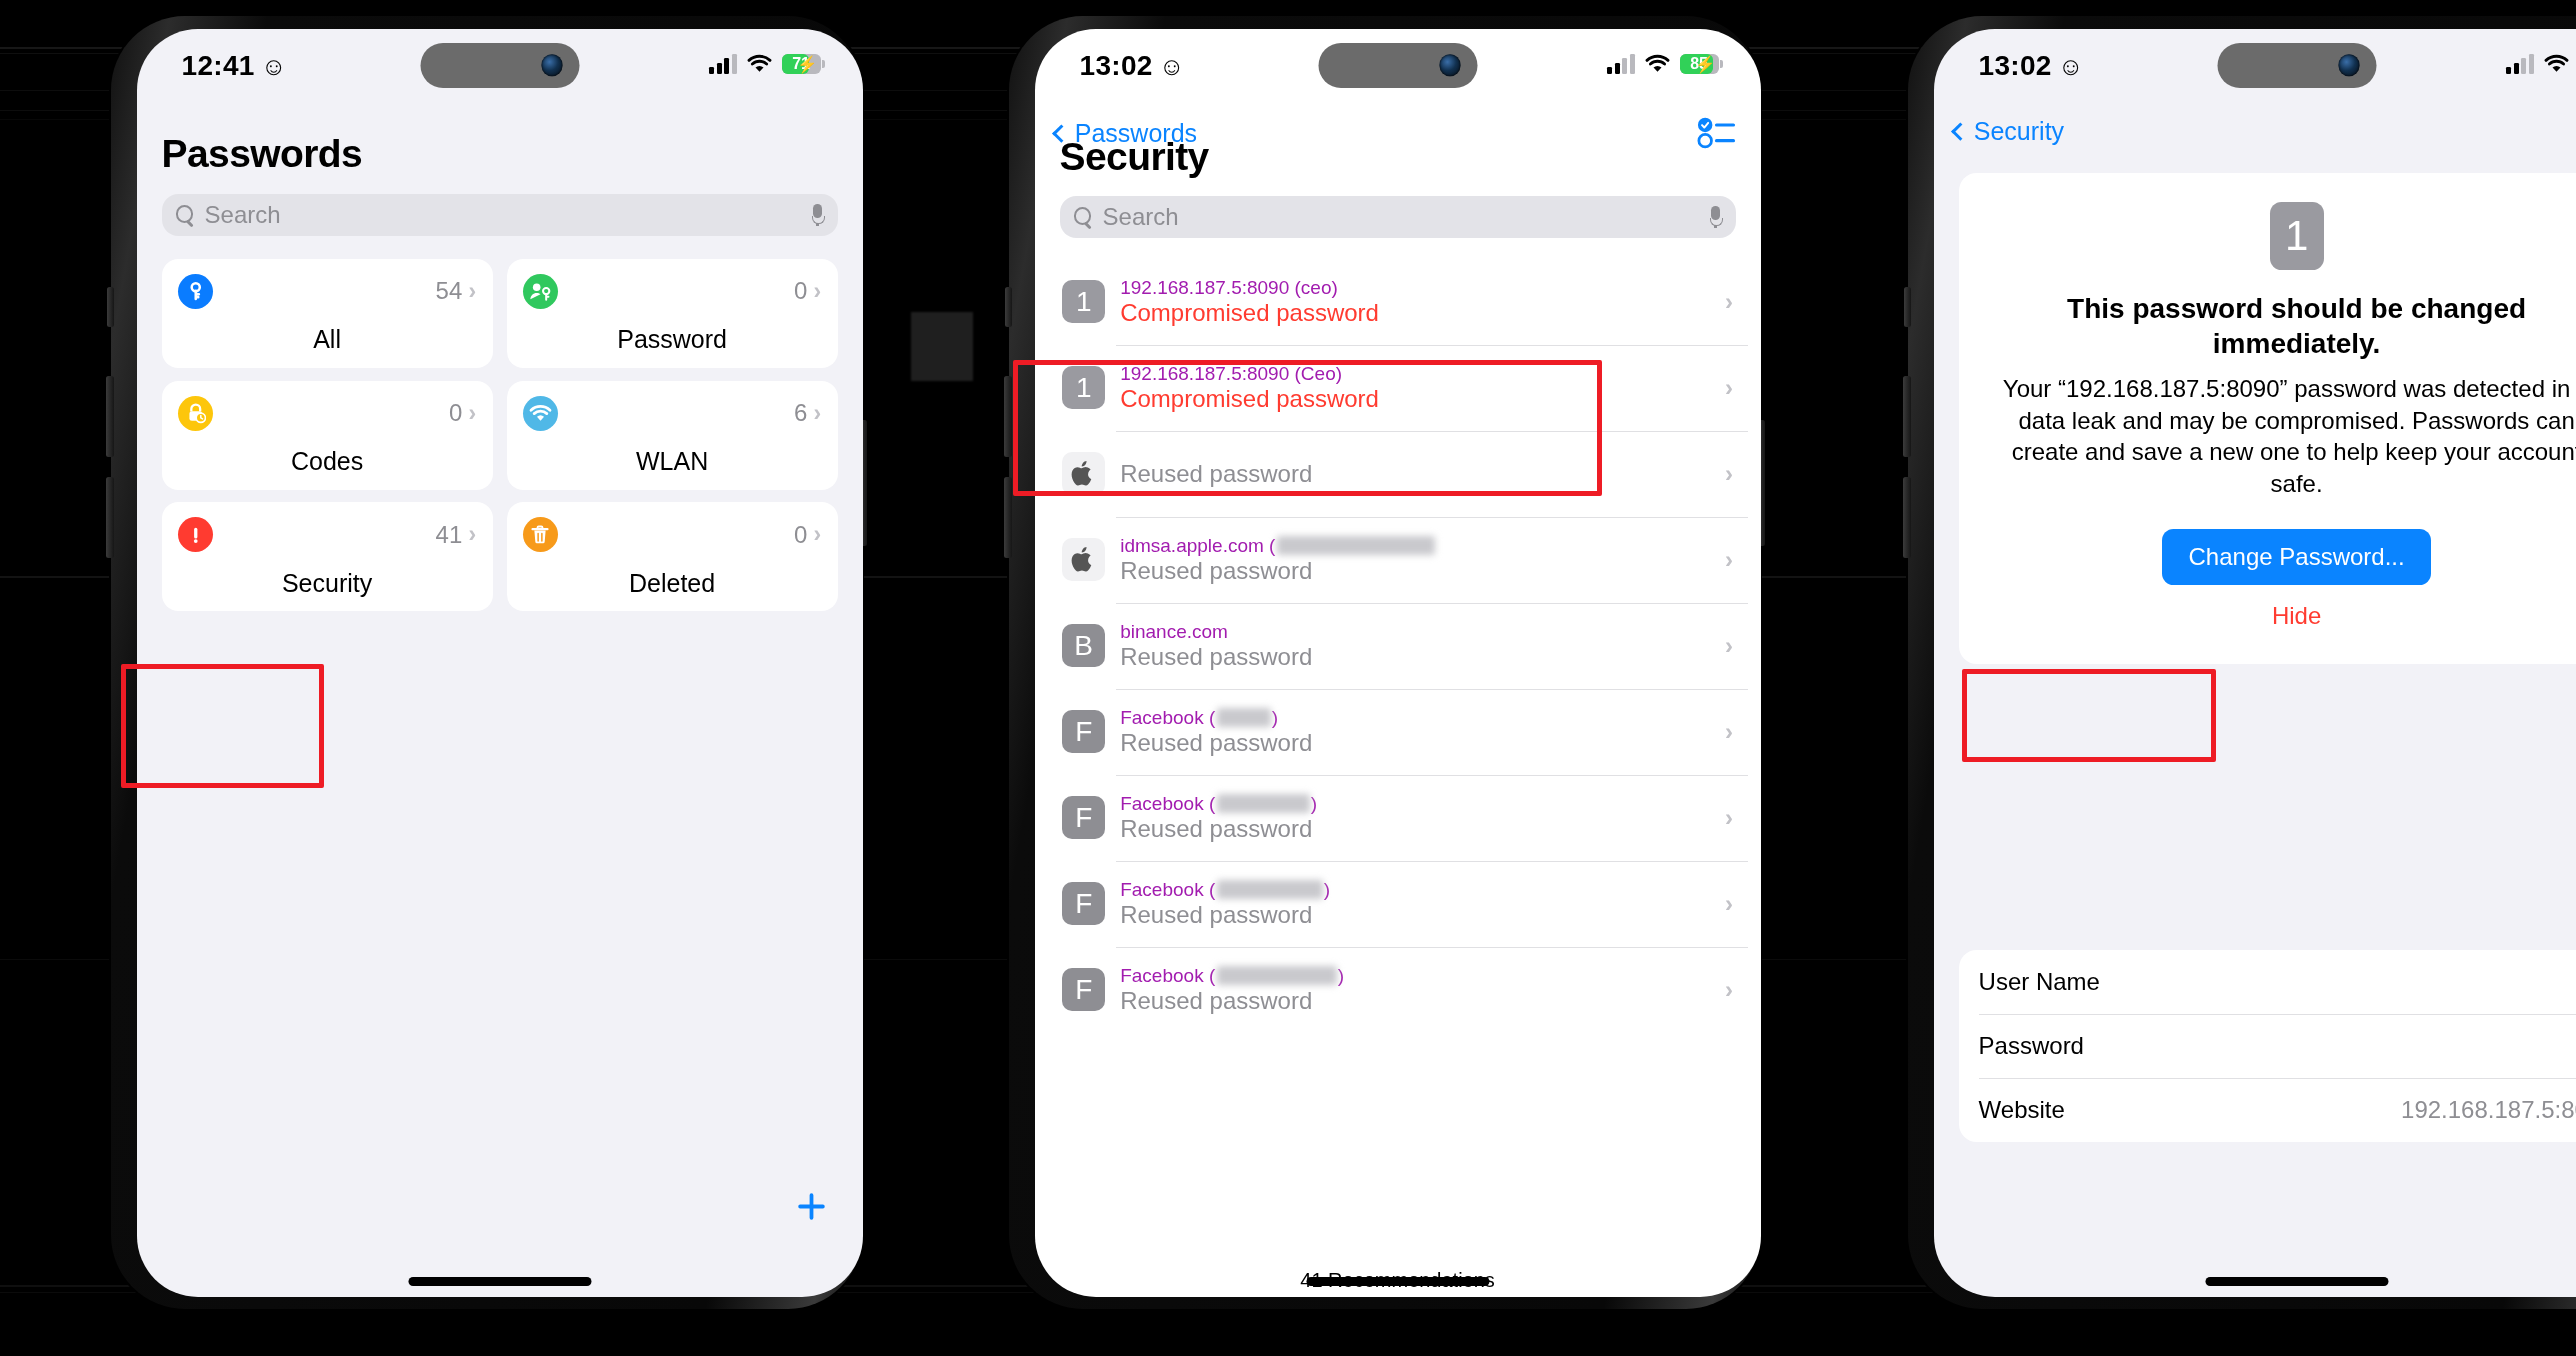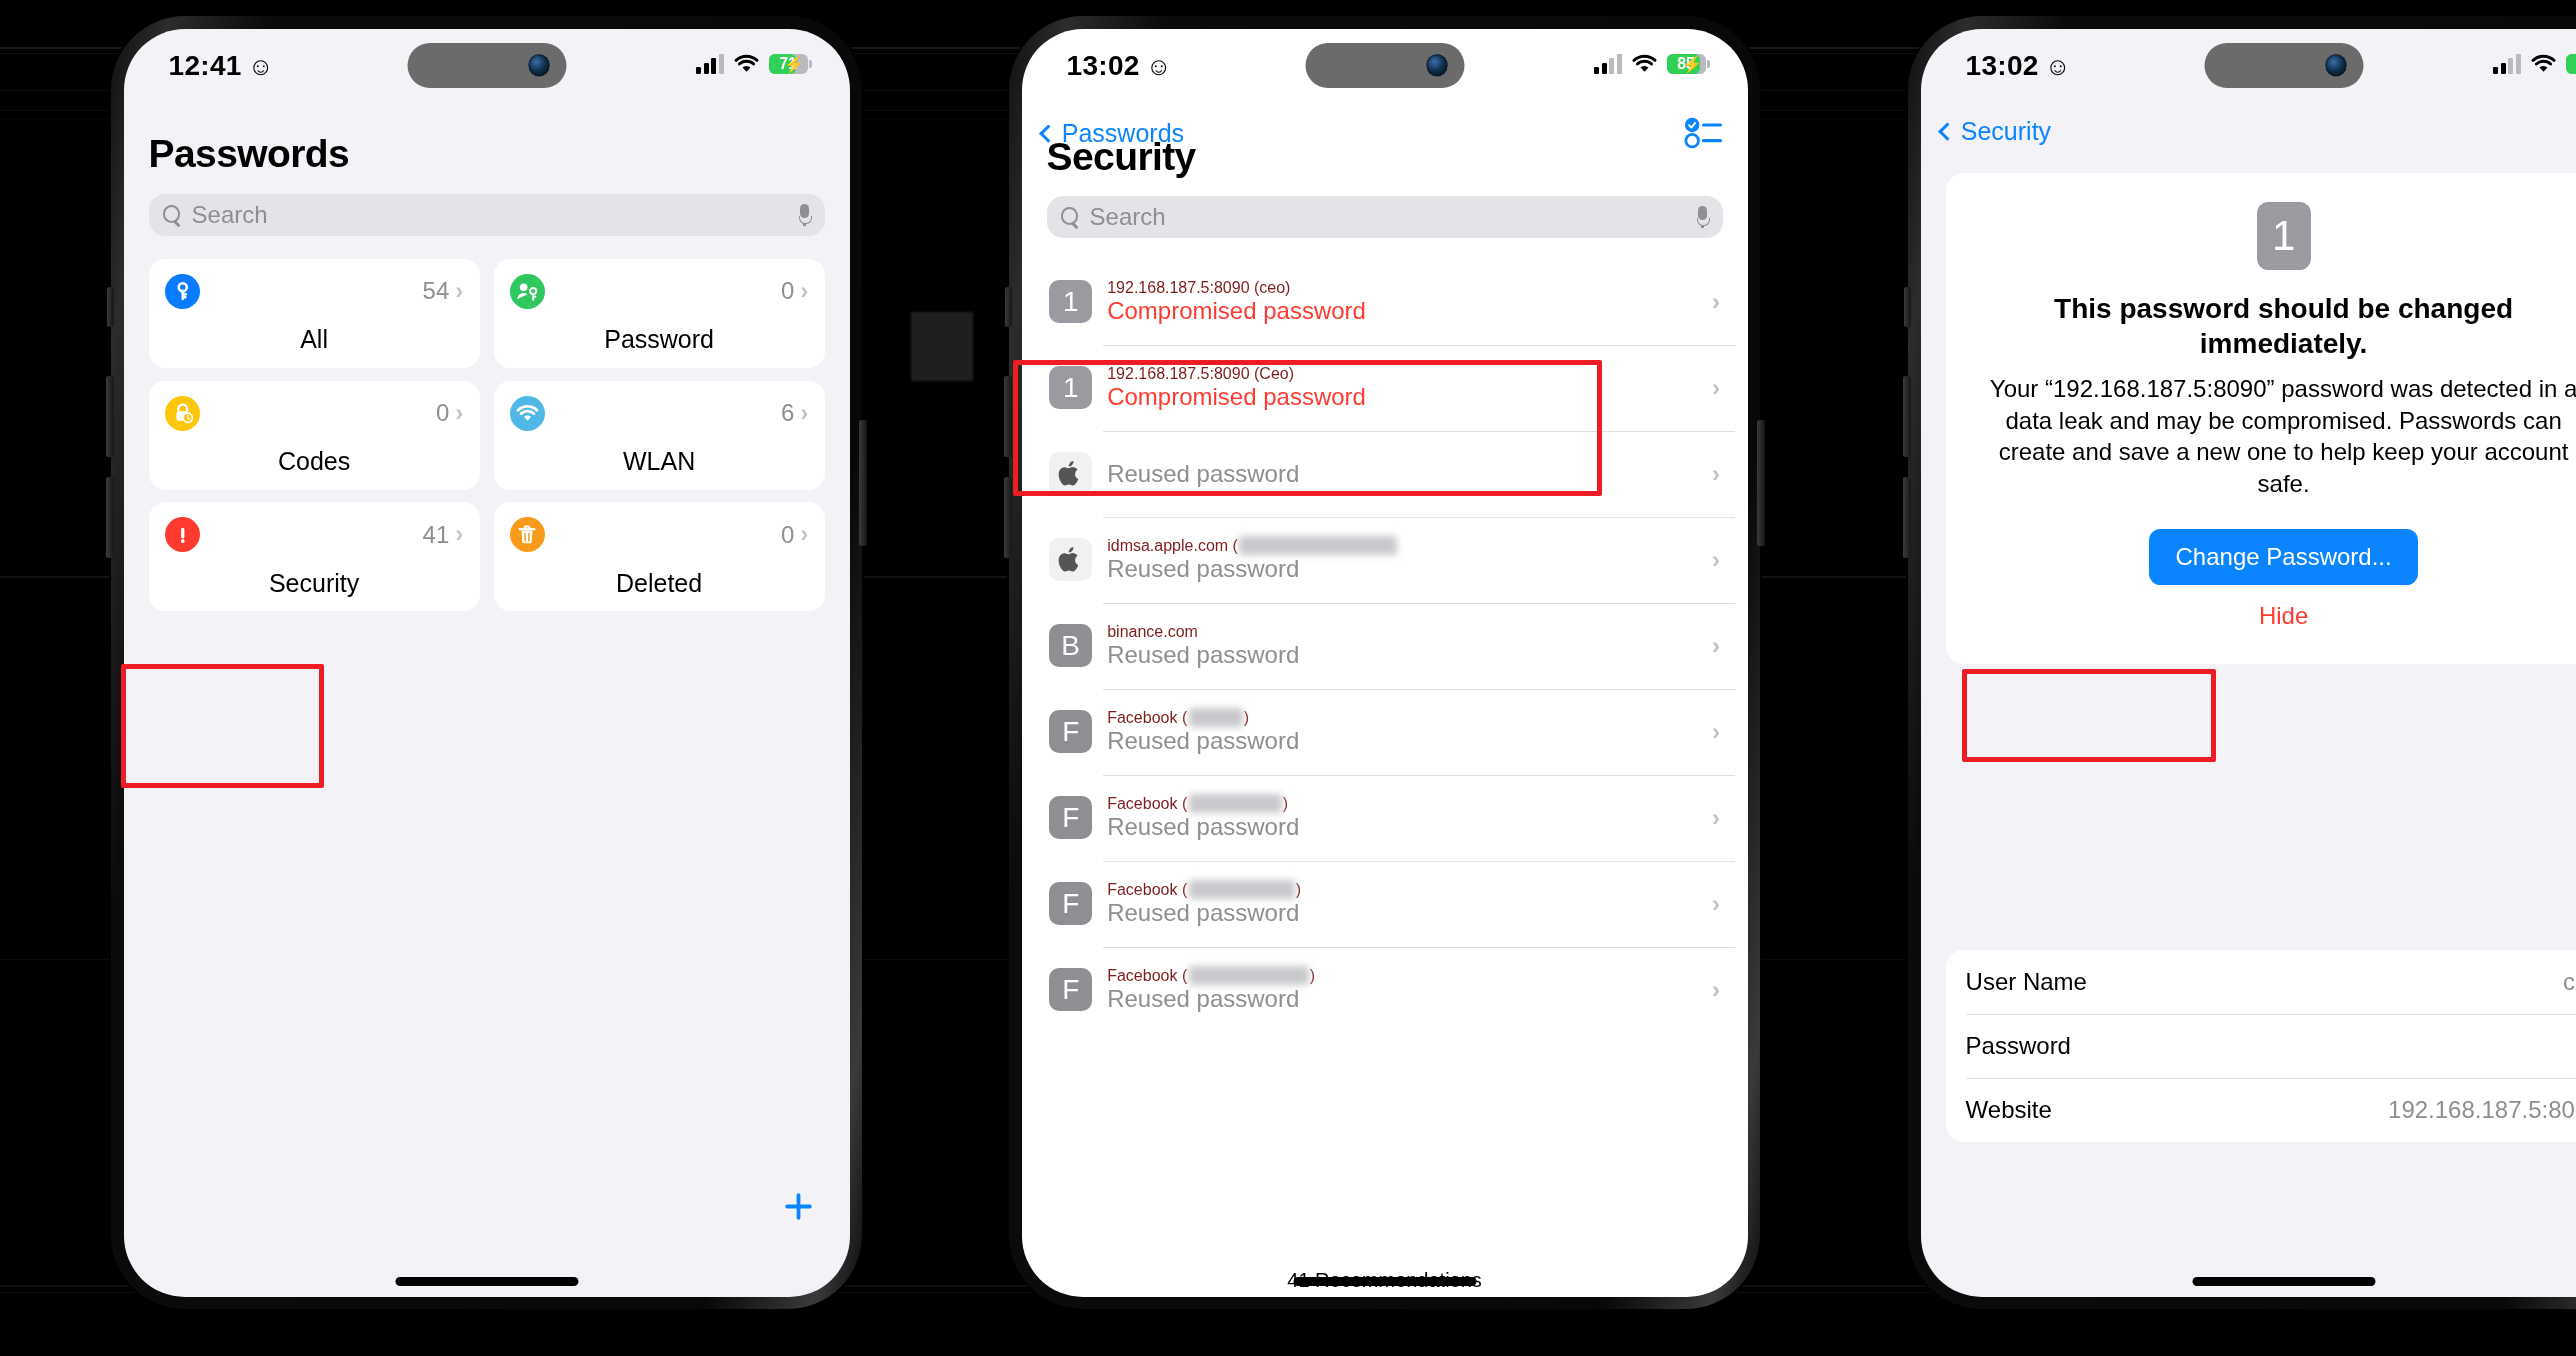--- a/index.html
+++ b/index.html
@@ -21,20 +21,21 @@
     position:absolute; inset:0;
     background: linear-gradient(100deg,#101010 0%, #2c2c2c 6%, #0b0b0b 16%, #080808 84%, #3a3a3a 95%, #0d0d0d 100%);
     border-radius: 74px;
     box-shadow: 0 0 0 1.9px #000;
   }
   .phone-screen {
     position:absolute;
     background:#f2f2f7;
     border-radius: 61px;
     overflow:hidden;
+    margin-left:13px;
   }
   .side-btn { position:absolute; background:linear-gradient(90deg,#3b3b3b,#161616); border-radius:2.5px; }
 
   
   .statusbar { position:absolute; left:0; right:0; top:0; height:76px; }
   .sb-time {
     position:absolute; left:45px; top:21.5px;
     font-size:28px; font-weight:700; color:#000; letter-spacing:0.3px;
     display:flex; align-items:center; gap:6.3px;
   }
@@ -108,21 +109,21 @@
   
   .listcard { background:#fff; border-radius:16.4px; overflow:hidden; }
   .row { display:flex; align-items:center; padding:0 15px; height:86px; position:relative; }
   .row + .row::before { content:""; position:absolute; left:69px; right:0; top:0; height:1.3px; background:#e0e0e3; }
   .favicon {
     width:43px; height:43px; border-radius:10px; flex:none;
     display:flex; align-items:center; justify-content:center;
     font-size:28px; color:#fff; font-weight:400;
   }
   .row-txt { flex:1; margin-left:15px; min-width:0; }
-  .row-title { font-size:16px; color:#7f1d1d; white-space:nowrap; display:flex; align-items:center;text-align:center; }
+  .row-title { font-size:19px; color:#a21caf; white-space:nowrap; display:flex; align-items:center;text-align:center; }
   .row-sub { font-size:24px; margin-top:3.8px; }
   .redact { display:inline-block; height:19px; background:#c9c9cd; filter:blur(3.8px); border-radius:2.5px; margin:0 1.3px; vertical-align:middle; }
   .row-chev { color:#c2c2c7; font-size:24px; font-weight:600; margin-left:10px; }
 
   
   .navbar { display:flex; align-items:center; justify-content:space-between; }
   .backlink { display:flex; align-items:center; gap:3.8px; color:#0a84ff; font-size:25px; }
   .back-caret {
     width:12.6px; height:12.6px; border-left:3.8px solid #0a84ff; border-bottom:3.8px solid #0a84ff;
     transform:rotate(45deg); margin-right:3.8px;

